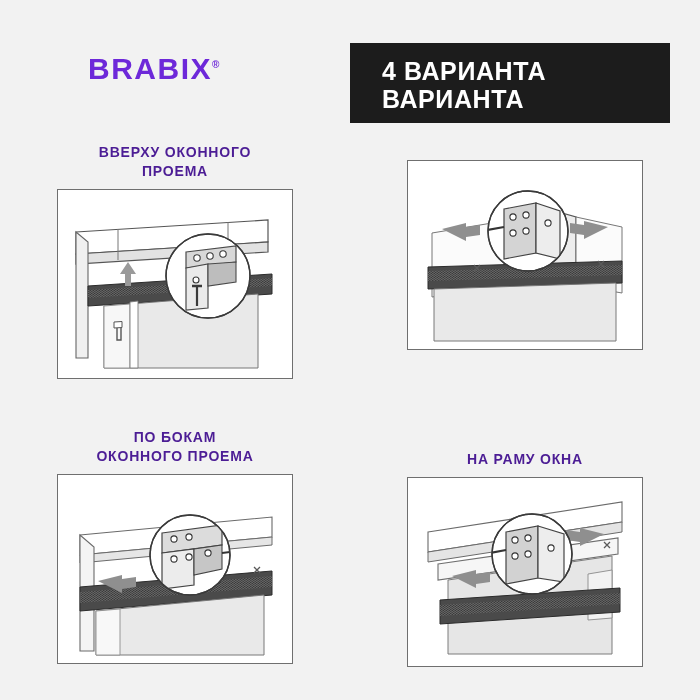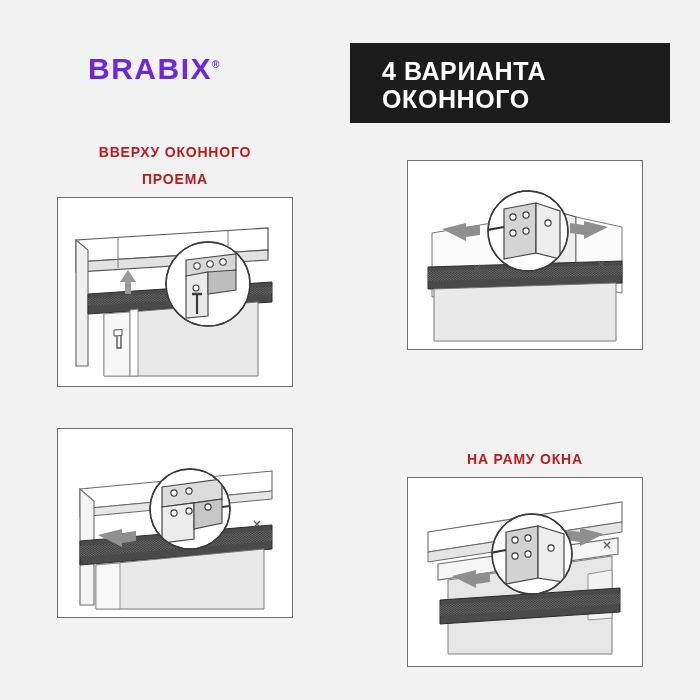--- a/index.html
+++ b/index.html
@@ -60,26 +60,26 @@
   
   .panel {
     position: absolute;
     width: 270px;
   }
   .panel-title {
     text-align: center;
     font-size: 14px;
     font-weight: bold;
     letter-spacing: 0.8px;
-    color: #b91c1c;
+    color: #4c1d95;
     line-height: 19px;
     margin-bottom: 8px;
     text-transform: uppercase;
   }
-  .panel-title .sub { display: block; margin-top: 8px; }
+  .panel-title .sub { display: block; }
 
   .figure {
     position: relative;
     width: 234px;
     height: 188px;
     margin: 0 auto;
     background: #ffffff;
     border: 1px solid #6f6f6f;
     overflow: hidden;
   }
@@ -106,21 +106,21 @@
 <body>
 
 <div class="page">
 
   <div class="brand">
     <span>BRABIX</span><span class="reg">®</span>
   </div>
 
   <div class="banner">
     <div class="banner-line">4 ВАРИАНТА</div>
-    <div class="banner-line">ОКОННОГО</div>
+    <div class="banner-line">ВАРИАНТА</div>
   </div>
 
   <div class="panel p1">
     <div class="panel-title">
       <span>ВВЕРХУ ОКОННОГО</span>
       <span class="sub">ПРОЕМА</span>
     </div>
     <div class="figure">
       <svg viewBox="0 0 234 188" xmlns="http://www.w3.org/2000/svg">
         <defs>
@@ -224,20 +224,24 @@
 
           <path d="M96 66 l-22 4" stroke="#343434" stroke-width="2.2"></path>
           <path d="M76 62 l0 12" stroke="#343434" stroke-width="2.6"></path>
         </g>
         <circle cx="120" cy="70" r="40" fill="none" stroke="#3a3a3a" stroke-width="1.4"></circle>
       </svg>
     </div>
   </div>
 
   <div class="panel p3">
+    <div class="panel-title">
+      <span>ПО БОКАМ</span>
+      <span class="sub">ОКОННОГО ПРОЕМА</span>
+    </div>
     <div class="figure">
       <svg viewBox="0 0 234 188" xmlns="http://www.w3.org/2000/svg">
         <defs>
           <pattern id="blindTex3" width="6" height="4" patternUnits="userSpaceOnUse">
             <rect width="6" height="4" fill="#3a3a3a"></rect>
             <path d="M0 0 L6 4 M-3 0 L3 4 M3 0 L9 4" stroke="#6d6d6d" stroke-width="1"></path>
           </pattern>
           <clipPath id="clipCircle3">
               <circle cx="132" cy="80" r="40"></circle>
             </clipPath>

